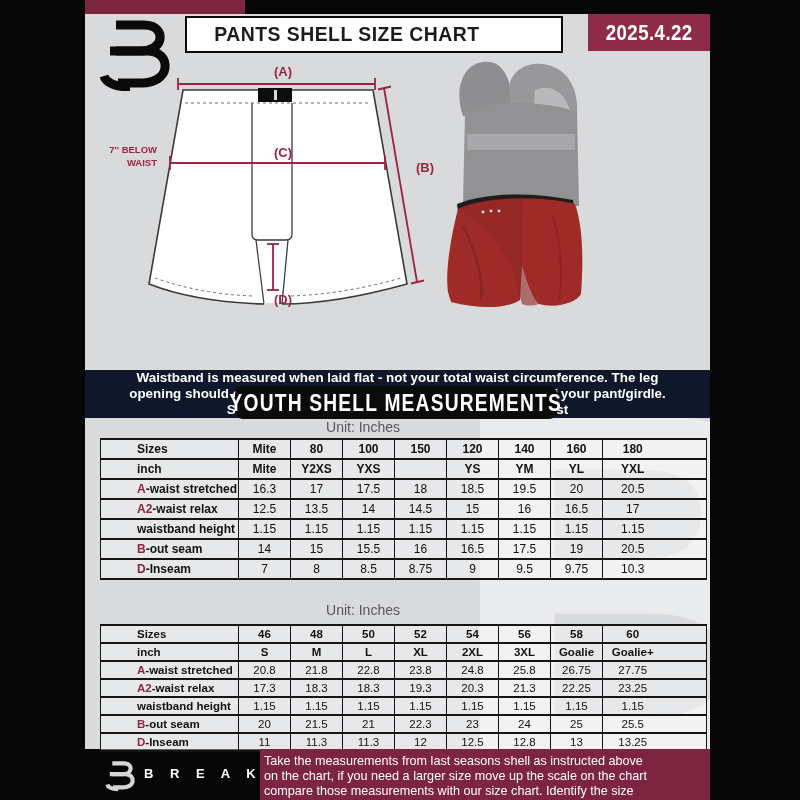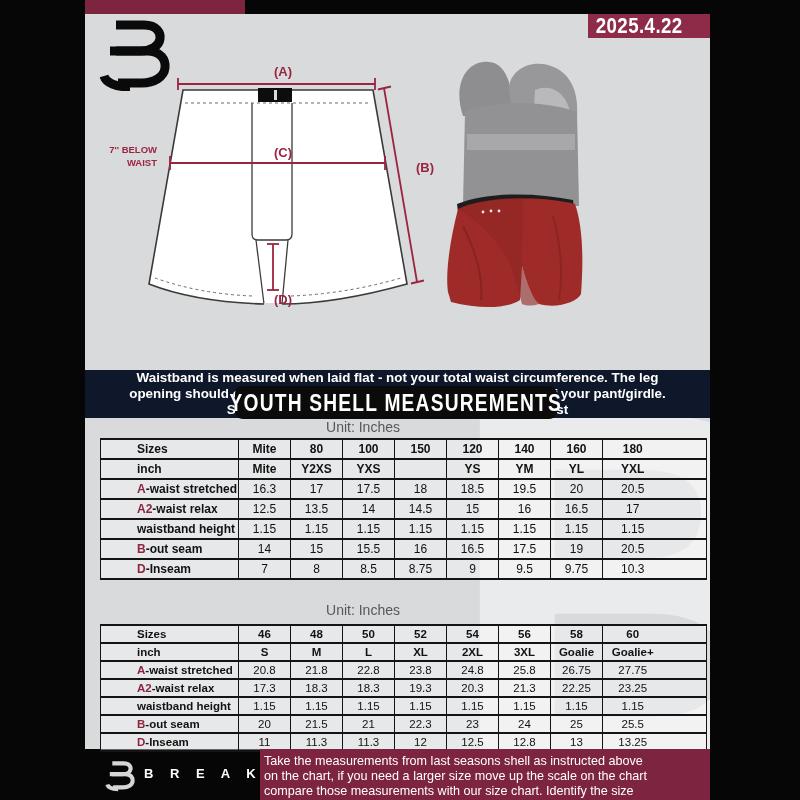--- a/index.html
+++ b/index.html
@@ -10,22 +10,22 @@
   #accent-strip{position:absolute;left:85px;top:0;width:160px;height:14px;background:#7d243e;}
   
   #wm{position:absolute;left:360px;top:318px;font-size:520px;line-height:1;font-weight:bold;
       color:rgba(255,255,255,.45);pointer-events:none;}
   
   #logo{position:absolute;left:96px;top:15px;}
   #title-box{position:absolute;left:185px;top:16px;width:378px;height:37px;background:#fff;
              border:2px solid #0a0a0a;box-sizing:border-box;display:flex;align-items:center;}
   #title-box span{font-size:20px;font-weight:600;letter-spacing:.5px;color:#1c1c1c;padding-left:28px;
                   transform:scaleX(.97);transform-origin:left center;white-space:nowrap;}
-  #date-box{position:absolute;left:588px;top:14px;width:122px;height:24px;background:#8d2b48;
-            display:flex;align-items:center;justify-content:flex-start;}
+  #date-box{position:absolute;left:588px;top:14px;width:122px;height:37px;background:#8d2b48;
+            display:flex;align-items:center;justify-content:center;}
   #date-box span{color:#fff;font-weight:bold;font-size:22px;transform:scaleX(.85);letter-spacing:.5px;}
   
   #shorts-svg{position:absolute;left:85px;top:52px;}
   #pants-svg{position:absolute;left:443px;top:56px;}
   #shells-note{position:absolute;left:595px;top:94px;width:118px;color:#8d2440;font-size:9.5px;
                font-weight:bold;line-height:13.5px;letter-spacing:.2px;}
   
   #notice{position:absolute;left:85px;top:330px;width:625px;height:48px;background:#0f172a;
           display:flex;flex-direction:column;justify-content:center;align-items:center;margin-top:40px;}
   #notice div{color:#fff;font-size:13.4px;font-weight:600;line-height:15.8px;white-space:nowrap;}
@@ -67,20 +67,23 @@
 
   <div id="accent-strip"></div>
 
   <svg id="logo" width="82" height="76" viewBox="0 0 82 76">
     <g fill="none" stroke="#0a0a0a" stroke-width="9">
       <path d="M20,10 L48,10 C61,10 65,18 64,24 C63,31 55,36 45,36 L20,36"></path>
       <path d="M14,36 L51,36 C65,36 70,45 69,53 C68,62 58,68 46,68 L22,68"></path>
       <path d="M34,72 C20,72 10,68 8,61"></path>
     </g>
   </svg>
+  <div id="title-box">
+    <span>PANTS SHELL SIZE CHART</span>
+  </div>
   <div id="date-box">
     <span>2025.4.22</span>
   </div>
 
   <svg id="shorts-svg" width="375" height="282" viewBox="0 0 375 282">
 
     <g fill="#ffffff" stroke="#3a3a3a" stroke-width="1.6">
       <path d="M98,38 L288,38 L322,232 Q250,252 197,252 L195,252 Q180,252 179,252 Q110,250 64,232 Z"></path>
     </g>
     <g fill="none" stroke="#3a3a3a" stroke-width="1.3">

